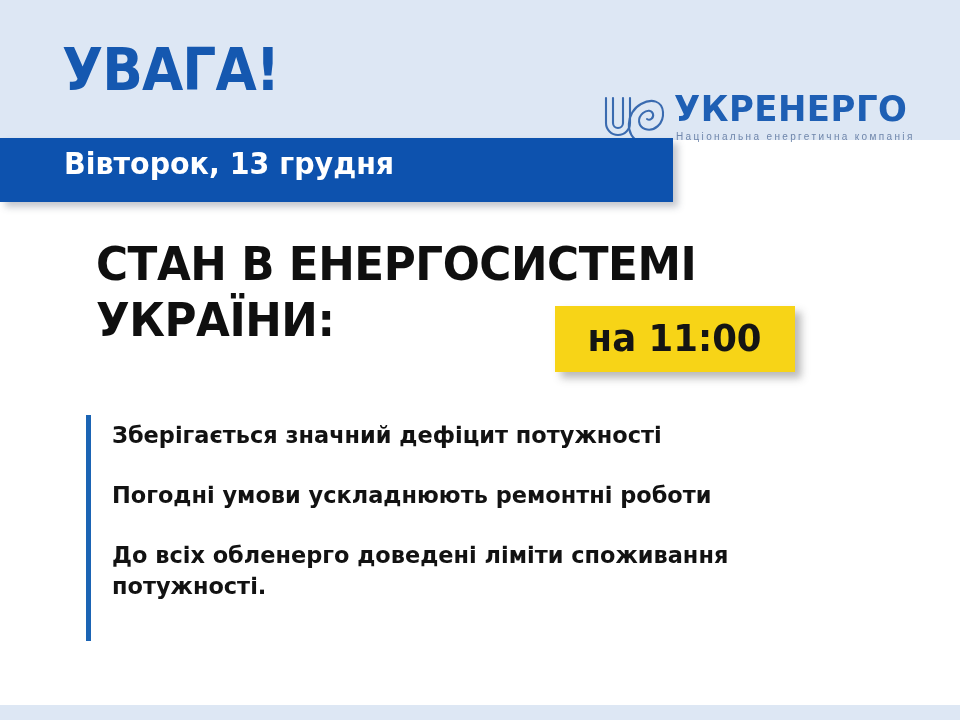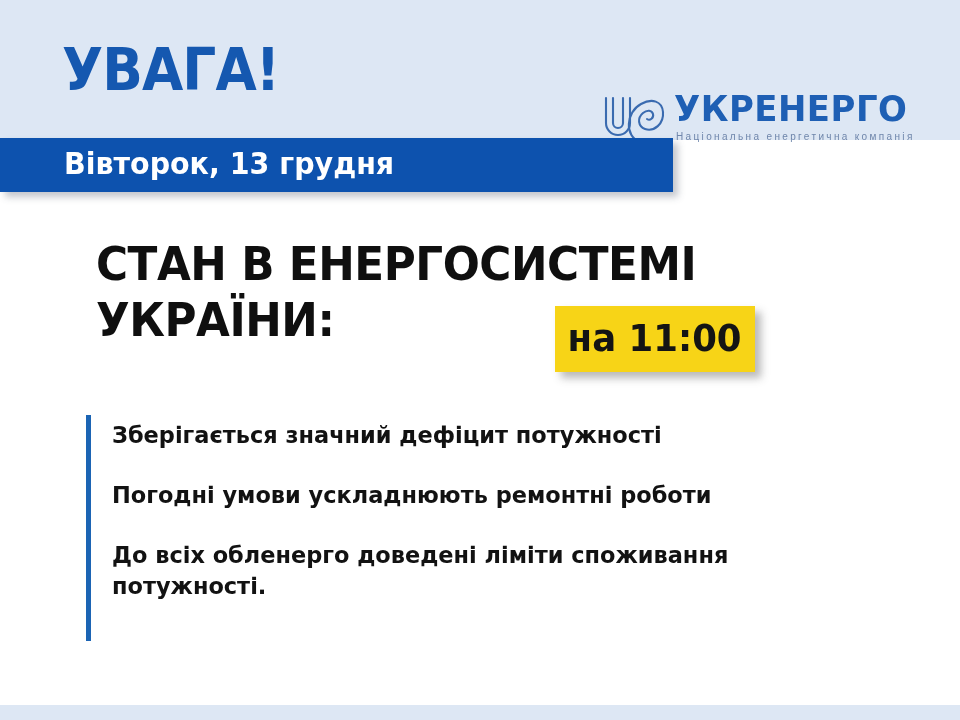--- a/index.html
+++ b/index.html
@@ -82,21 +82,21 @@
     white-space: nowrap;
     font-family: "Liberation Sans", sans-serif;
   }
 
   
   .date-banner {
     position: absolute;
     left: 0;
     top: 138px;
     width: 673px;
-    height: 54px;
+    height: 64px;
     background: #0d52ae;
     box-shadow: 5px 5px 7px rgba(60,70,90,0.30);
   }
   .date-banner-text {
     position: absolute;
     left: 64px;
     top: 8px;
     font-size: 30px;
     line-height: 36px;
     font-weight: 700;
@@ -124,21 +124,21 @@
     font-family: "DejaVu Sans", sans-serif;
     transform: scaleX(0.93);
     transform-origin: left top;
   }
 
   
   .time-badge {
     position: absolute;
     left: 555px;
     top: 306px;
-    width: 200px;
+    width: 240px;
     height: 66px;
     background: #f7d417;
     box-shadow: 6px 6px 8px rgba(70,70,70,0.38);
     display: flex;
     align-items: center;
     justify-content: center;
   }
   .time-badge-text {
     font-size: 37px;
     line-height: 40px;

